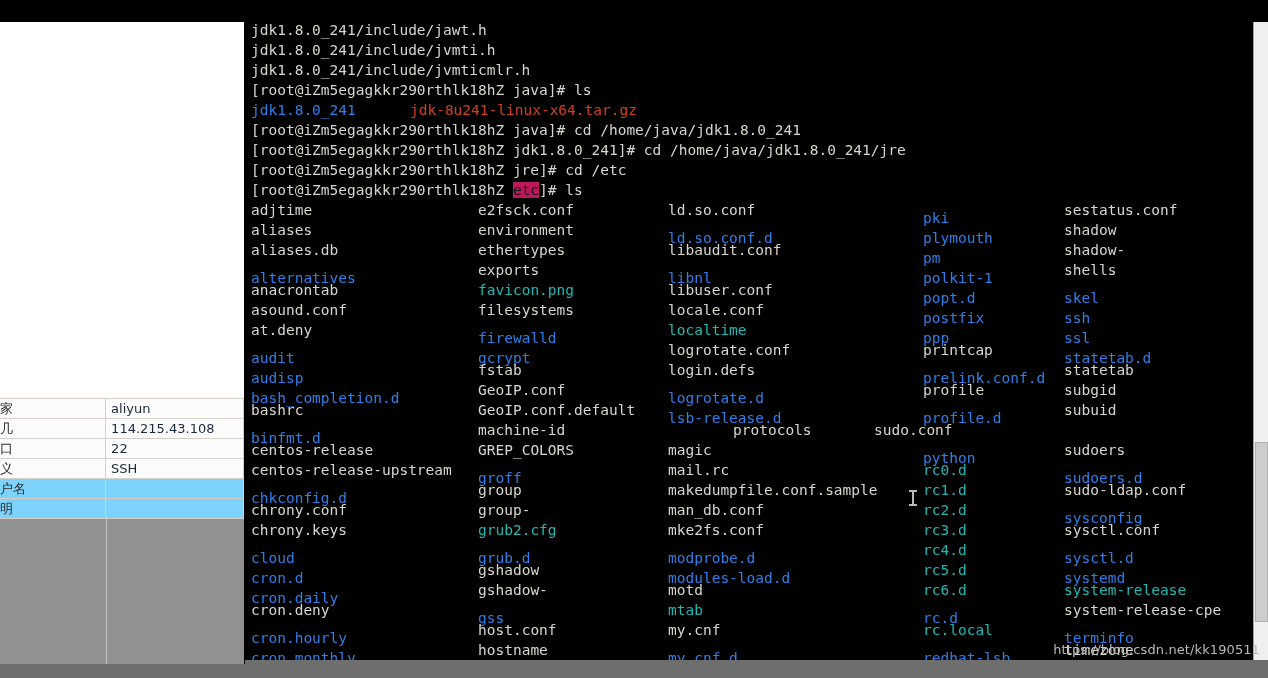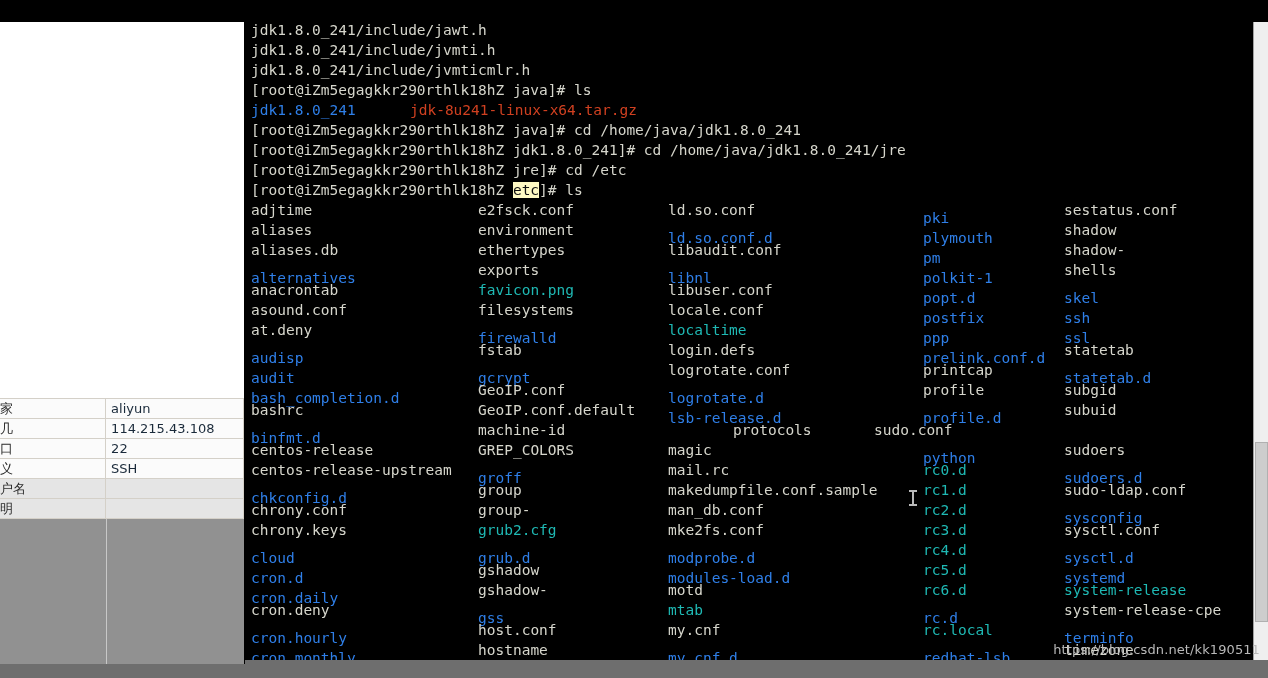--- a/index.html
+++ b/index.html
@@ -47,21 +47,21 @@
     background: #fbfbfb;
   }
   #prop-table td.k {
     width: 106px;
     color: #2a2a2a;
     text-align: left;
     padding-left: 0;
     font-family: "DejaVu Sans", sans-serif;
   }
   #prop-table td.v { width: 138px; color: #1a2a3a; }
-  #prop-table tr.alt td { background: #e5e5e5; }
+  #prop-table tr.alt td { background: #7dd3fc; }
   #prop-filler {
     position: absolute;
     left: 0; top: 496px;
     width: 244px; height: 156px;
     background: #919191;
     border-top: 1px solid #d4d0c8;
   }
   #prop-filler .split {
     position: absolute; left: 106px; top: 0;
     width: 1px; height: 156px; background: #c8c8c8;
@@ -92,21 +92,21 @@
   .c1 { width: 190px; flex: 0 0 190px; }
   .c2 { width: 255px; flex: 0 0 255px; }
   .c3 { width: 141px; flex: 0 0 141px; }
   .c4 { flex: 1 1 auto; }
 
   .w  { color: #d6d6cc; }   
   .b  { color: #2f7fe8; margin-top: 8px; }   
   .cy { color: #1fb9b4; }   
   .r  { color: #d04020; margin-left: 28px; }
   .prompt { color: #d6d6cc; }
-  .sel { background: #fef9c3; color: #101010; }
+  .sel { background: #be185d; color: #101010; }
 
   
   #term-scroll {
     position: absolute;
     left: 1253px; top: 22px;
     width: 15px; height: 640px;
     background: #efefef;
     border-left: 1px solid #a0a0a0;
   }
   #term-scroll .thumb {
@@ -200,22 +200,22 @@
         <div class="line"><span class="prompt">[root@iZm5egagkkr290rthlk18hZ jdk1.8.0_241]# </span><span class="w">cd /home/java/jdk1.8.0_241/jre</span></div>
         <div class="line"><span class="prompt">[root@iZm5egagkkr290rthlk18hZ jre]# </span><span class="w">cd /etc</span></div>
         <div class="line"><span class="prompt">[root@iZm5egagkkr290rthlk18hZ </span><span class="sel">etc</span><span class="prompt">]# </span><span class="w">ls</span></div>
         <div class="cols"><span class="c0 w">adjtime</span><span class="c1 w">e2fsck.conf</span><span class="c2 w">ld.so.conf</span><span class="c3 b">pki</span><span class="c4 w">sestatus.conf</span></div>
         <div class="cols"><span class="c0 w">aliases</span><span class="c1 w">environment</span><span class="c2 b">ld.so.conf.d</span><span class="c3 b">plymouth</span><span class="c4 w">shadow</span></div>
         <div class="cols"><span class="c0 w">aliases.db</span><span class="c1 w">ethertypes</span><span class="c2 w">libaudit.conf</span><span class="c3 b">pm</span><span class="c4 w">shadow-</span></div>
         <div class="cols"><span class="c0 b">alternatives</span><span class="c1 w">exports</span><span class="c2 b">libnl</span><span class="c3 b">polkit-1</span><span class="c4 w">shells</span></div>
         <div class="cols"><span class="c0 w">anacrontab</span><span class="c1 cy">favicon.png</span><span class="c2 w">libuser.conf</span><span class="c3 b">popt.d</span><span class="c4 b">skel</span></div>
         <div class="cols"><span class="c0 w">asound.conf</span><span class="c1 w">filesystems</span><span class="c2 w">locale.conf</span><span class="c3 b">postfix</span><span class="c4 b">ssh</span></div>
         <div class="cols"><span class="c0 w">at.deny</span><span class="c1 b">firewalld</span><span class="c2 cy">localtime</span><span class="c3 b">ppp</span><span class="c4 b">ssl</span></div>
+        <div class="cols"><span class="c0 b">audit</span><span class="c1 b">gcrypt</span><span class="c2 w">logrotate.conf</span><span class="c3 w">printcap</span><span class="c4 b">statetab.d</span></div>
         <div class="cols"><span class="c0 b">audisp</span><span class="c1 w">fstab</span><span class="c2 w">login.defs</span><span class="c3 b">prelink.conf.d</span><span class="c4 w">statetab</span></div>
-        <div class="cols"><span class="c0 b">audit</span><span class="c1 b">gcrypt</span><span class="c2 w">logrotate.conf</span><span class="c3 w">printcap</span><span class="c4 b">statetab.d</span></div>
         <div class="cols"><span class="c0 b">bash_completion.d</span><span class="c1 w">GeoIP.conf</span><span class="c2 b">logrotate.d</span><span class="c3 w">profile</span><span class="c4 w">subgid</span></div>
         <div class="cols"><span class="c0 w">bashrc</span><span class="c1 w">GeoIP.conf.default</span><span class="c2 b">lsb-release.d</span><span class="c3 b">profile.d</span><span class="c4 w">subuid</span></div>
         <div class="cols"><span class="c0 b">binfmt.d</span><span class="c2 w">machine-id</span><span class="c3 w">protocols</span><span class="c4 w">sudo.conf</span></div>
         <div class="cols"><span class="c0 w">centos-release</span><span class="c1 w">GREP_COLORS</span><span class="c2 w">magic</span><span class="c3 b">python</span><span class="c4 w">sudoers</span></div>
         <div class="cols"><span class="c0 w">centos-release-upstream</span><span class="c1 b">groff</span><span class="c2 w">mail.rc</span><span class="c3 cy">rc0.d</span><span class="c4 b">sudoers.d</span></div>
         <div class="cols"><span class="c0 b">chkconfig.d</span><span class="c1 w">group</span><span class="c2 w">makedumpfile.conf.sample</span><span class="c3 cy">rc1.d</span><span class="c4 w">sudo-ldap.conf</span></div>
         <div class="cols"><span class="c0 w">chrony.conf</span><span class="c1 w">group-</span><span class="c2 w">man_db.conf</span><span class="c3 cy">rc2.d</span><span class="c4 b">sysconfig</span></div>
         <div class="cols"><span class="c0 w">chrony.keys</span><span class="c1 cy">grub2.cfg</span><span class="c2 w">mke2fs.conf</span><span class="c3 cy">rc3.d</span><span class="c4 w">sysctl.conf</span></div>
         <div class="cols"><span class="c0 b">cloud</span><span class="c1 b">grub.d</span><span class="c2 b">modprobe.d</span><span class="c3 cy">rc4.d</span><span class="c4 b">sysctl.d</span></div>
         <div class="cols"><span class="c0 b">cron.d</span><span class="c1 w">gshadow</span><span class="c2 b">modules-load.d</span><span class="c3 cy">rc5.d</span><span class="c4 b">systemd</span></div>

